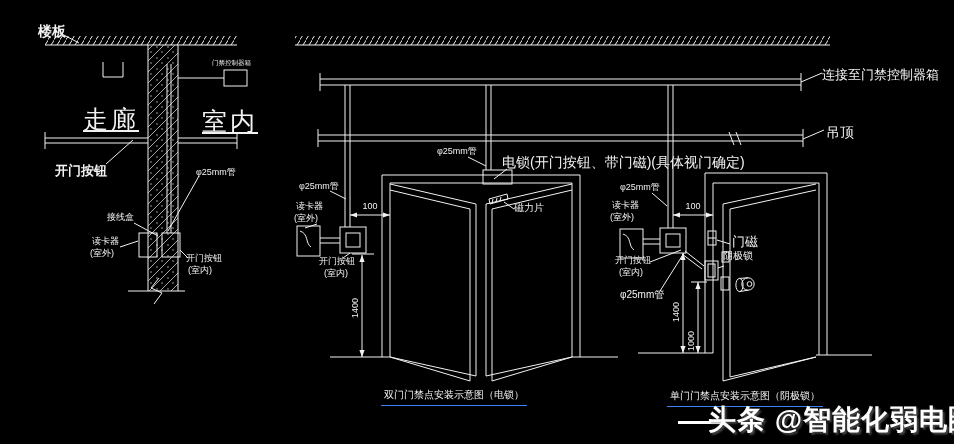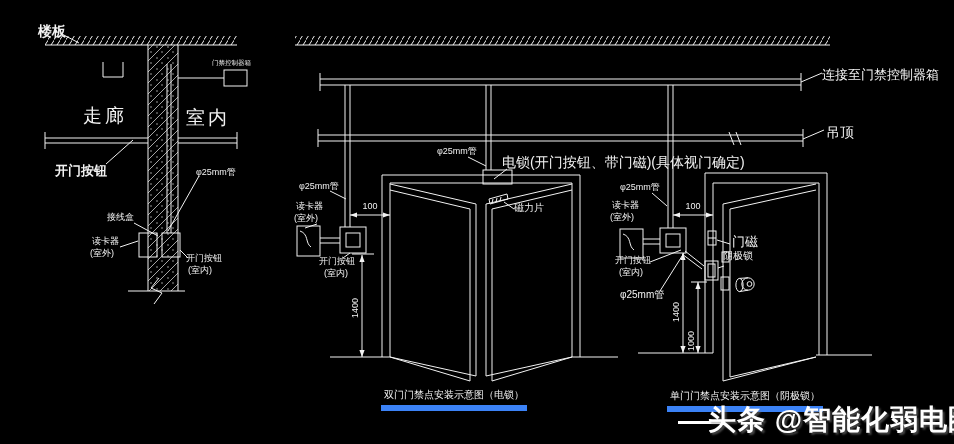--- a/index.html
+++ b/index.html
@@ -6,24 +6,24 @@
   body{width:954px;height:444px;position:relative;overflow:hidden;
        font-family:"Liberation Sans","DejaVu Sans",sans-serif;color:#f2f2f2;}
   svg{position:absolute;left:0;top:0;}
   .lbl{position:absolute;white-space:nowrap;color:#f2f2f2;line-height:1.25;}
   .s6{font-size:6.5px;}
   .s9{font-size:9px;}
   .s10{font-size:10px;}
   .s12{font-size:14px;}
   .s13{font-size:13px;}
   .s14{font-size:10px;}
-  .s19{font-size:19px;letter-spacing:3px;}
+  .s19{font-size:25px;letter-spacing:3px;text-decoration:underline;}
   .b{font-weight:bold;}
   .rot{transform:rotate(-90deg);transform-origin:0 0;}
-  .cap{border-bottom:6px solid #3b82f6;padding:0 3px 3px 3px;}
+  .cap{border-bottom:1px solid #3b82f6;padding:0 3px 3px 3px;}
   .wm{position:absolute;left:708px;top:401px;font-size:28px;font-weight:900;
       white-space:nowrap;color:#ffffff;letter-spacing:1px;
       text-shadow:2px 2px 2px rgba(130,130,130,.55);}
   .wm-dash{position:absolute;left:678px;top:421px;width:46px;height:3px;background:#fff;}
 </style>
 </head>
 <body>
 
 <svg width="954" height="444" viewBox="0 0 954 444" stroke="#f2f2f2" stroke-width="1" fill="none">
   <defs>
@@ -203,21 +203,21 @@
       <polygon points="698,353 695.4,346 700.6,346" fill="#f2f2f2" stroke="none"></polygon>
     </g>
     <line x1="638" y1="353" x2="713" y2="353"></line>
     <line x1="816" y1="355" x2="872" y2="355"></line>
   </g>
 </svg>
 
 <div class="lbl s12 b" style="left:38px;top:23px">楼板</div>
 <div class="lbl s6" style="left:212px;top:59px">门禁控制器箱</div>
 <div class="lbl s19" style="left:83px;top:104px">走廊</div>
-<div class="lbl s19" style="left:186px;top:106px">室内</div>
+<div class="lbl s19" style="left:202px;top:106px">室内</div>
 <div class="lbl s13 b" style="left:55px;top:163px">开门按钮</div>
 <div class="lbl s9" style="left:196px;top:167px">φ25mm管</div>
 <div class="lbl s9" style="left:107px;top:212px">接线盒</div>
 <div class="lbl s9" style="left:92px;top:236px">读卡器</div>
 <div class="lbl s9" style="left:90px;top:248px">(室外)</div>
 <div class="lbl s9" style="left:186px;top:253px">开门按钮</div>
 <div class="lbl s9" style="left:188px;top:265px">(室内)</div>
 
 <div class="lbl s13" style="left:822px;top:67px">连接至门禁控制器箱</div>
 <div class="lbl s12" style="left:826px;top:124px">吊顶</div>

